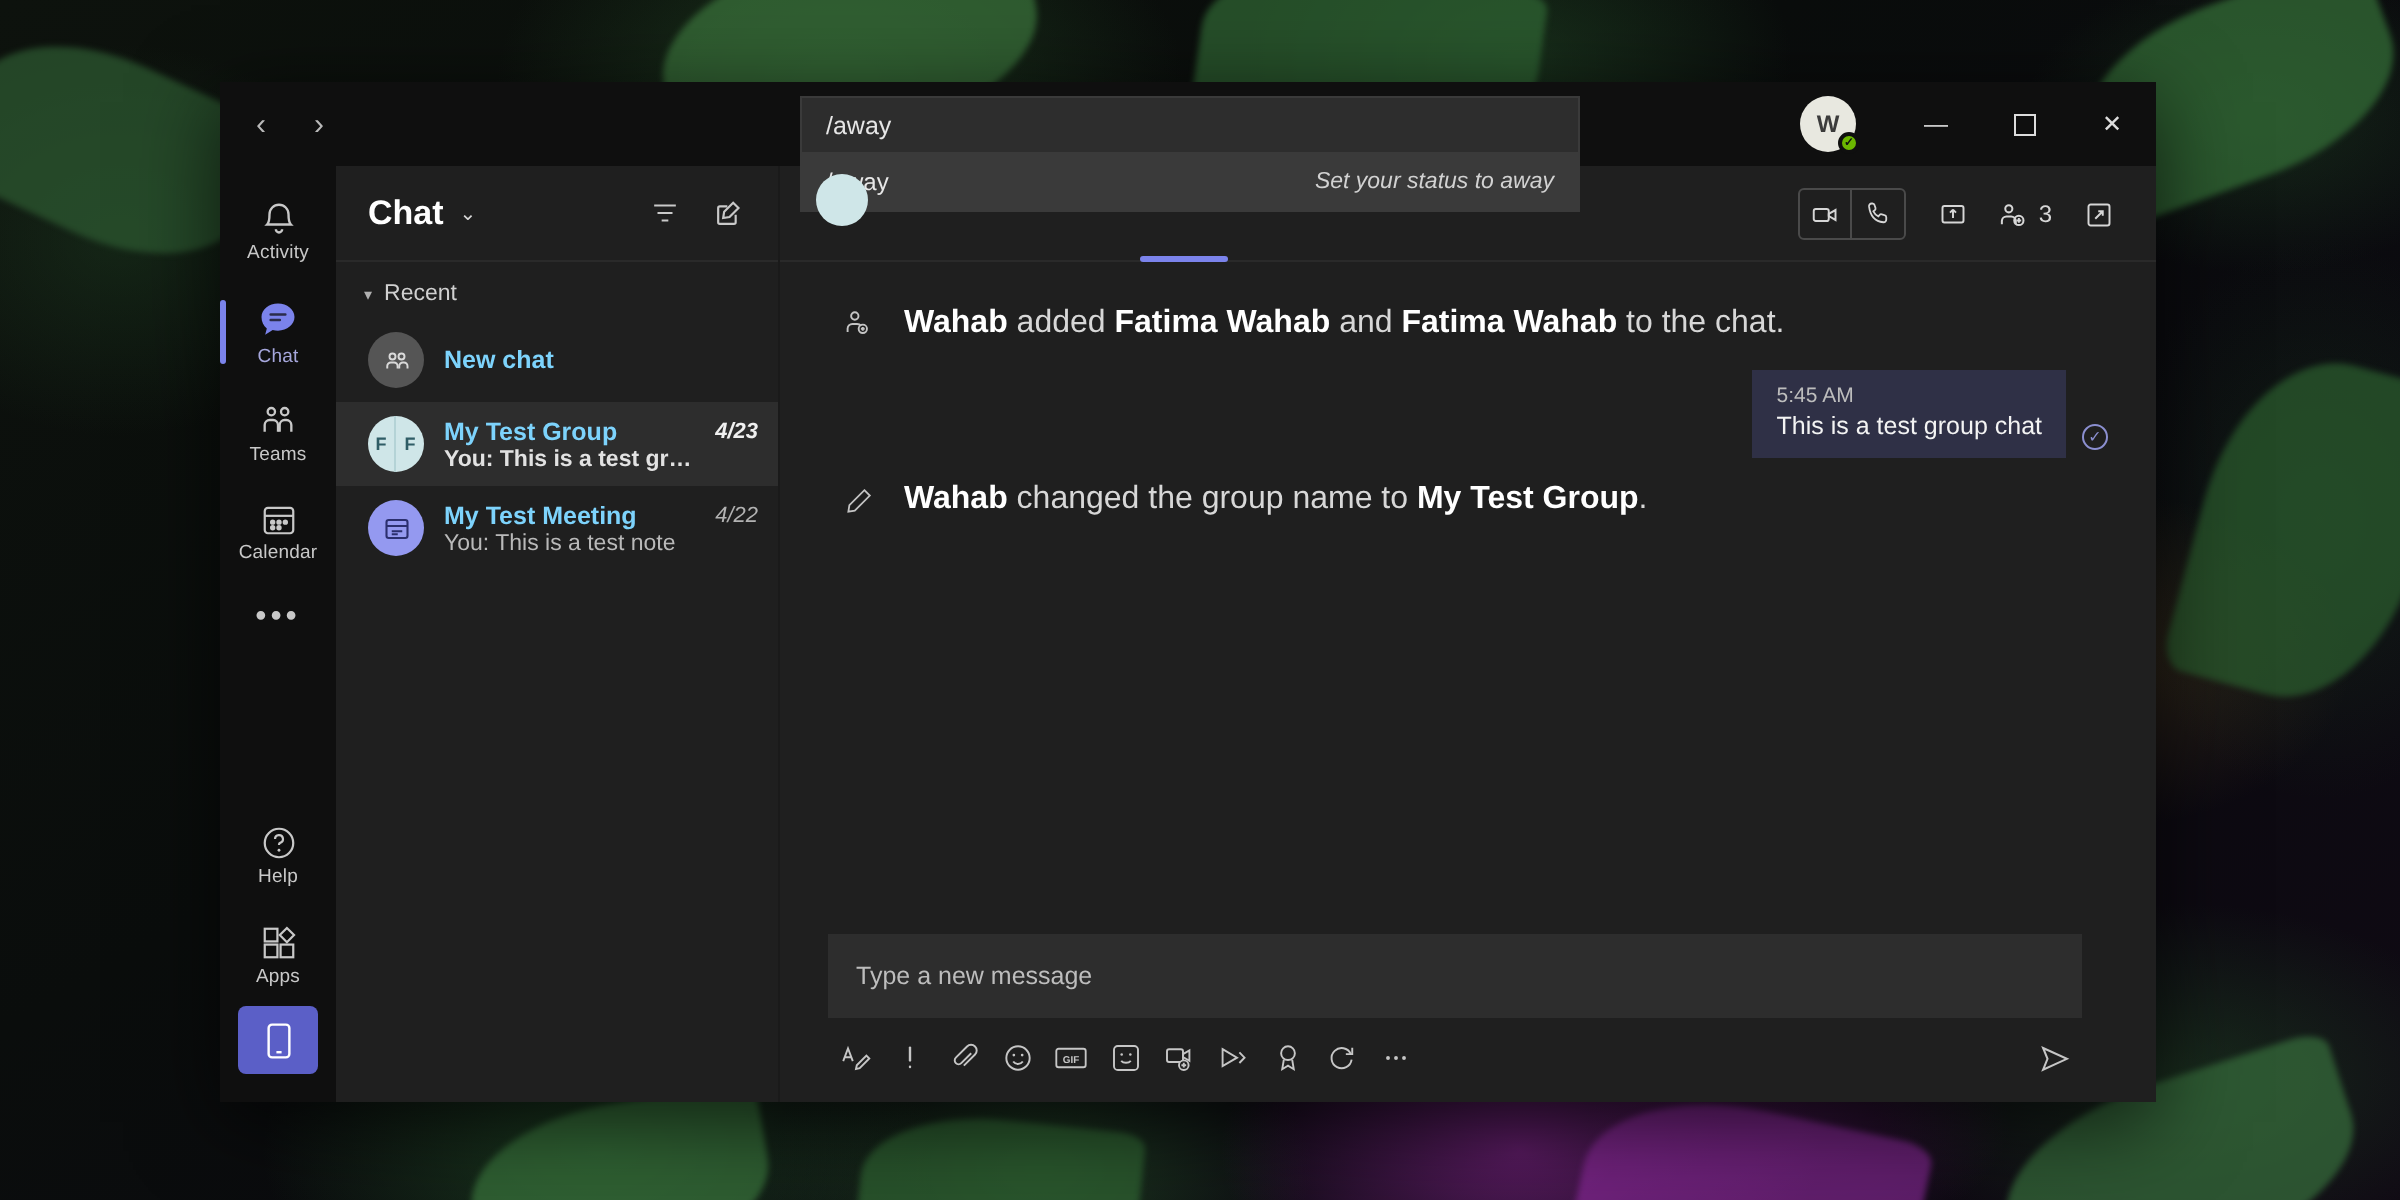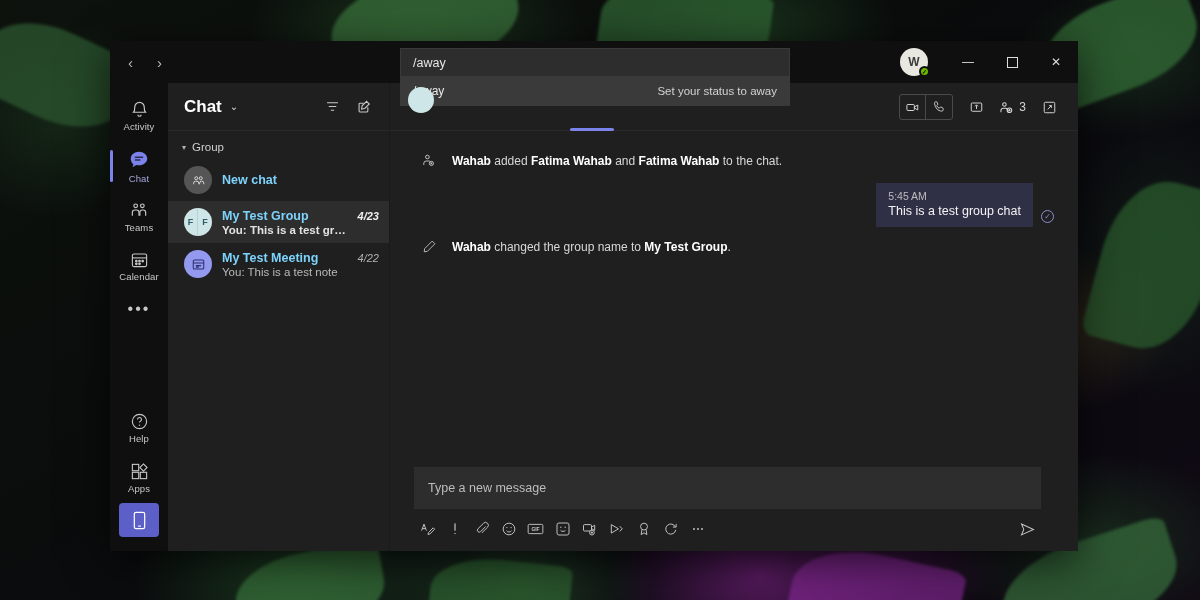--- a/index.html
+++ b/index.html
@@ -56,21 +56,21 @@
   .searchbox {
     height: 29px; background: #2d2d2d; border: 1px solid #3a3a3a;
     display: flex; align-items: center; padding: 0 12px;
     color: #e6e6e6; font-size: 12.5px;
   }
   .sugg-list { background: #2b2b2b; border: 1px solid #3a3a3a; border-top: none; }
   .sugg-row {
     height: 28px; display: flex; align-items: center; justify-content: space-between;
     padding: 0 12px; background: #3a3a3a; color: #e8e8e8; font-size: 12px; cursor: pointer;
   }
-  .sugg-row .hint { color: #d2d2d2; font-size: 11.5px; }
+  .sugg-row .hint { color: #d2d2d2; font-size: 11.5px; font-style: italic; }
 
   .titleright { display: flex; align-items: center; margin-left: auto; padding-right: 0; }
   .avatar-top {
     position: relative; width: 28px; height: 28px; border-radius: 50%;
     background: #e8e8e0; color: #3b3b3b; display: flex; align-items: center;
     justify-content: center; font-size: 12px; font-weight: 600; margin-right: 18px; cursor: pointer;
   }
   .presence {
     position: absolute; right: -2px; bottom: -1px; width: 11px; height: 11px;
     border-radius: 50%; background: #6bb700; border: 2px solid #0f0f0f;
@@ -164,21 +164,21 @@
   .callgrp { display: flex; border: 1px solid #4a4a4a; border-radius: 3px; overflow: hidden; }
   .callgrp .hic { border-right: 1px solid #4a4a4a; }
   .callgrp .hic:last-child { border-right: none; }
   .hic { width: 26px; height: 24px; display: flex; align-items: center; justify-content: center;
          color: #d6d6d6; cursor: pointer; }
   .people-cnt { display: flex; align-items: center; gap: 3px; color: #d6d6d6; font-size: 12px;
                 cursor: pointer; }
 
   .msgs { flex: 1; overflow: hidden; padding: 14px 24px 0 24px; }
   .sysmsg { display: flex; align-items: center; gap: 14px; padding: 8px 0 8px 6px;
-            color: #d7d7d7; font-size: 12px; }
+            color: #d7d7d7; font-size: 16px; }
   .sysmsg .sic { width: 18px; color: #c4c4c4; flex: none; display: flex; justify-content: center; }
   .sysmsg b { font-weight: 700; color: #fff; }
 
   .out-row { display: flex; justify-content: flex-end; align-items: flex-end; gap: 8px;
              padding: 6px 0 4px 0; }
   .bubble { background: #2f3046; padding: 7px 12px 9px 12px; max-width: 60%; }
   .bub-time { font-size: 10.5px; color: #bdbdbd; margin-bottom: 2px; }
   .bub-text { font-size: 12.5px; color: #f3f3f3; }
   .read { width: 13px; height: 13px; border-radius: 50%; border: 1px solid #8b8fd0;
           color: #8b8fd0; font-size: 8px; display: flex; align-items: center;
@@ -333,21 +333,21 @@
               <path d="M2.5 6v8.5a1 1 0 0 0 1 1H12a1 1 0 0 0 1-1V10"></path>
               <path d="M2.5 6a1 1 0 0 1 1-1H8"></path>
               <path d="M11.5 2.8l3.2 3.2-5.4 5.4-3.8.6.6-3.8z"></path>
             </svg>
           </div>
         </div>
       </div>
 
       <div class="section-hd">
         <span class="tri">▾</span>
-        <span>Group</span>
+        <span>Recent</span>
       </div>
 
       <div class="chat-row">
         <div class="av newchat">
           <svg width="15" height="15" viewBox="0 0 20 20" fill="none" stroke="currentColor" stroke-width="1.3">
             <circle cx="7" cy="7" r="2"></circle>
               <circle cx="13" cy="7" r="2"></circle>
             <path d="M3.5 15v-1.6A2.4 2.4 0 0 1 6 11h2a2.4 2.4 0 0 1 2.4 2.4V15"></path>
             <path d="M11.5 15v-1.6A2.4 2.4 0 0 1 14 11h.6a2.4 2.4 0 0 1 2.4 2.4V15"></path>
           </svg>

